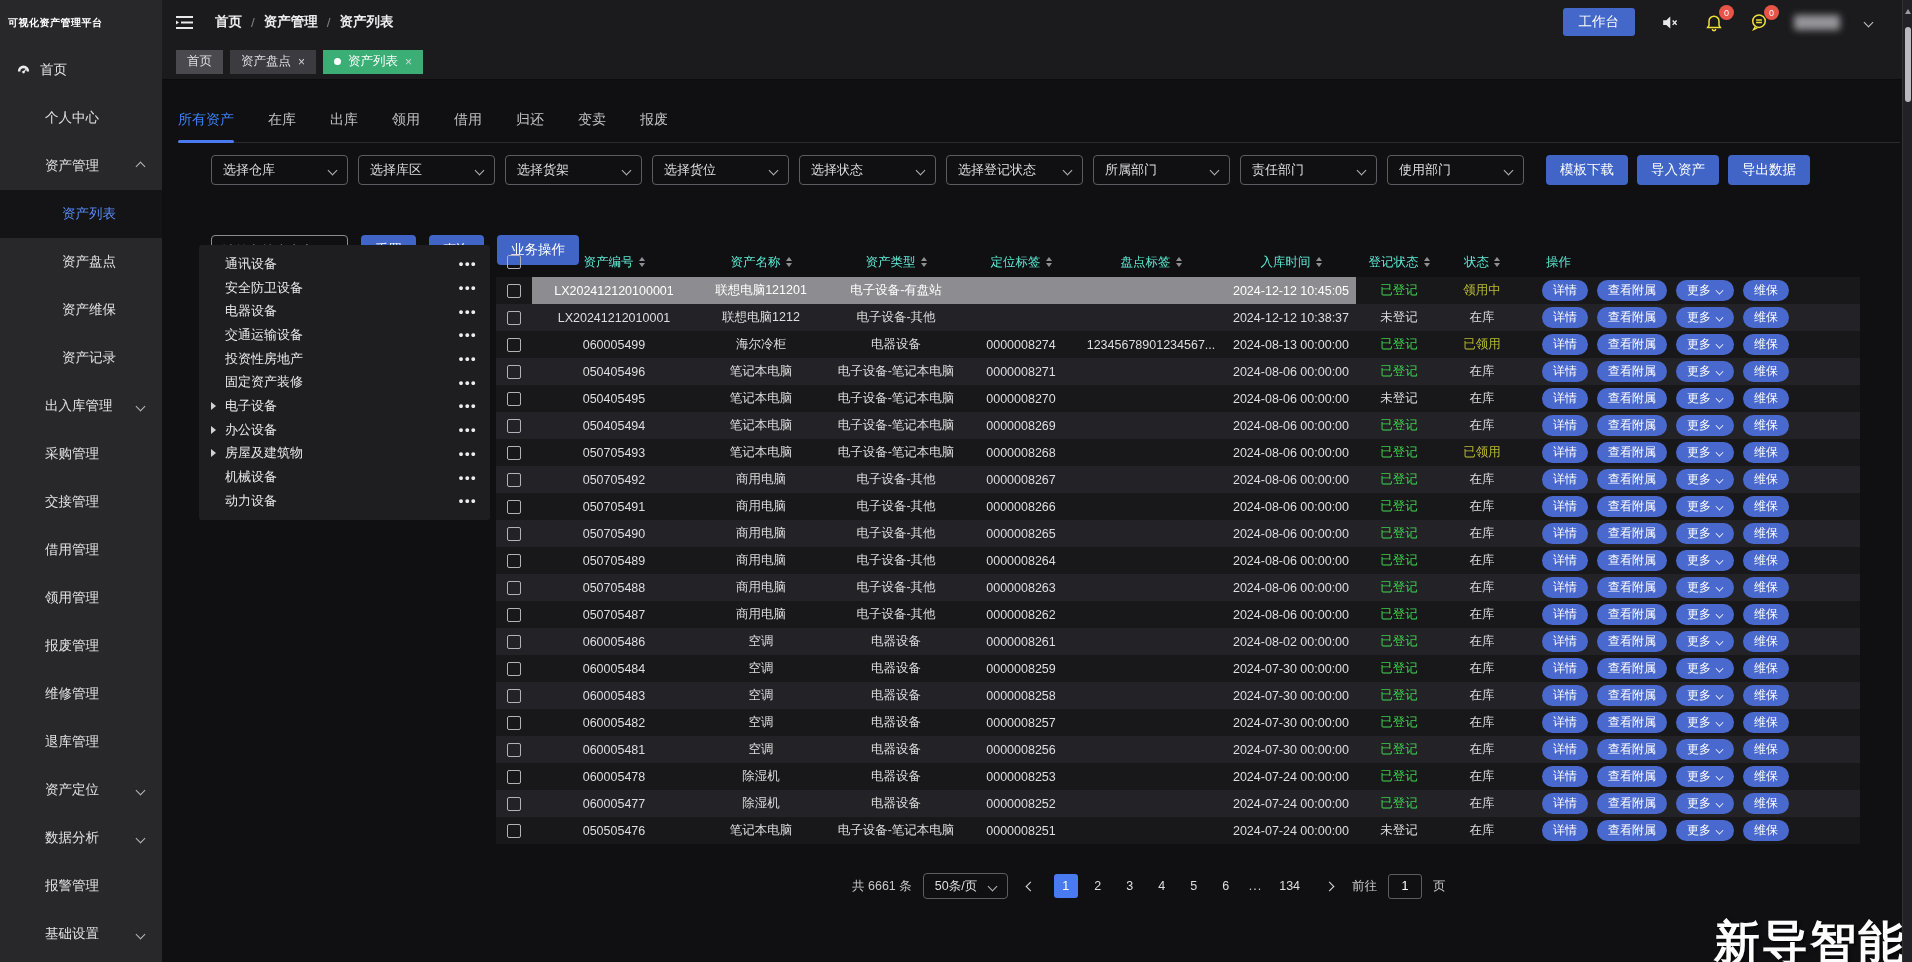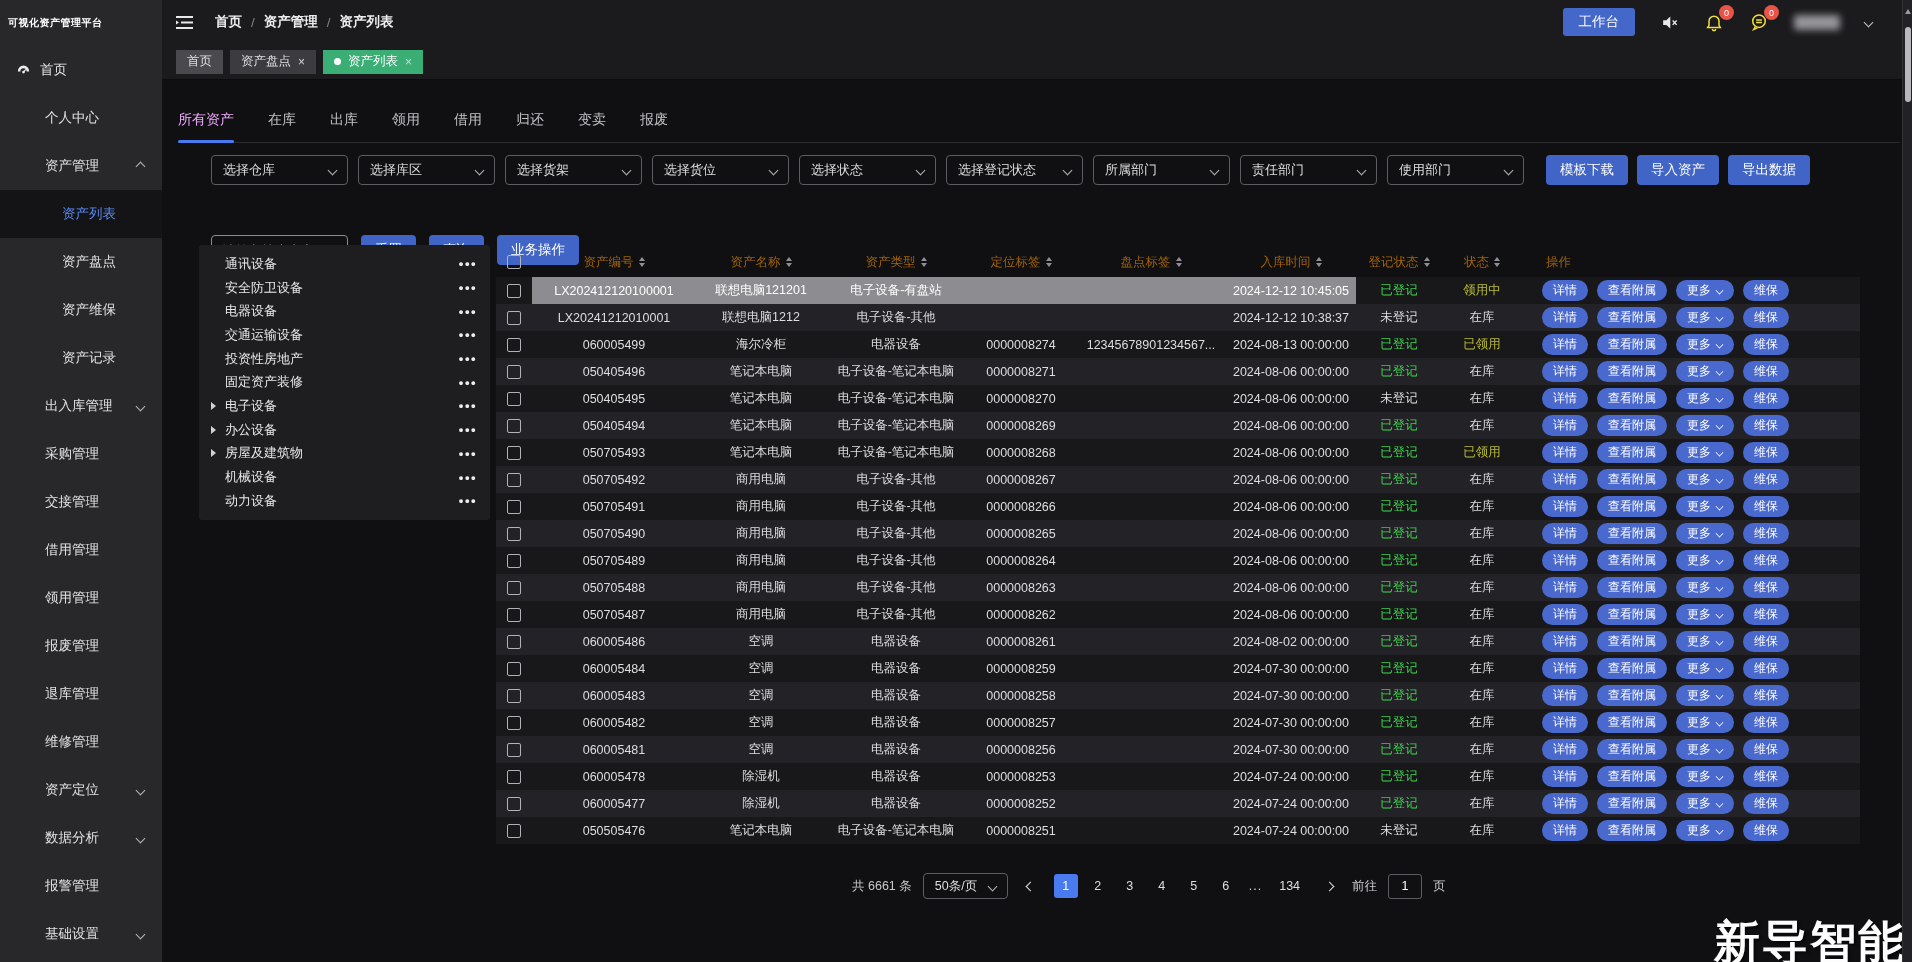--- a/index.html
+++ b/index.html
@@ -39,21 +39,21 @@
   .chip.first{background:#4a4a4e;}
   .chip.active{background:#3bae76;color:#fff;}
   .chip .dot{width:7px;height:7px;border-radius:50%;background:#fff;display:inline-block;}
   .chip .x{font-size:12px;color:#d6d6da;line-height:1;}
 
   
   .panel{position:absolute;left:162px;right:0;top:81px;bottom:0;background:#101013;overflow:hidden;}
 
   .stabs{position:absolute;left:16px;right:12px;top:30px;display:flex;gap:34px;border-bottom:1px solid #2b2b2f;padding-bottom:13px;}
   .stab{font-size:14px;color:#c2c2c6;cursor:pointer;position:relative;}
-  .stab.active{color:#f0abfc;}
+  .stab.active{color:#3b82f6;}
   .stab.active::after{content:"";position:absolute;left:0;right:0;bottom:-14px;height:3px;background:#4a7af0;border-radius:2px;}
 
   .frow1{position:absolute;left:49px;top:74px;display:flex;gap:10px;align-items:center;}
   .frow2{position:absolute;left:49px;top:114px;display:flex;gap:13px;align-items:center;margin-top:40px;}
   .selbox{width:137px;height:30px;border:1px solid #5c5c62;border-radius:4px;display:flex;align-items:center;
     justify-content:space-between;padding:0 11px;font-size:13px;color:#dfdfe2;cursor:pointer;background:transparent;}
   .selbox .chev{color:#b4b4b8;}
   .tools{display:flex;gap:9px;margin-left:12px;}
   .btn-blue{background:#4165c6;color:#fff;border:none;border-radius:4px;height:30px;padding:0 14px;font-size:13.5px;
     cursor:pointer;font-family:inherit;}
@@ -64,21 +64,21 @@
   
   .tree{position:absolute;left:37px;top:164px;width:291px;background:#1e1e21;border-radius:3px;padding:7px 0;}
   .tree-item{height:23.7px;display:flex;align-items:center;font-size:13px;color:#e8e8ea;padding-left:26px;position:relative;cursor:pointer;}
   .tree-item .caret{position:absolute;left:12px;width:0;height:0;border-top:4px solid transparent;
     border-bottom:4px solid transparent;border-left:5.5px solid #d2d2d6;}
   .tree-item .dots{position:absolute;right:13px;font-size:13px;letter-spacing:1.5px;color:#ececf0;font-weight:bold;cursor:pointer;}
 
   
   .table{position:absolute;left:334px;top:166px;width:1364px;--cols:36px 164px 130px 140px 110px 150px 130px 86px 80px 338px;}
   .thead,.tr{display:grid;grid-template-columns:var(--cols);align-items:center;}
-  .thead{height:30px;color:#a16207;font-size:12.5px;}
+  .thead{height:30px;color:#5eead4;font-size:12.5px;}
   .th{display:flex;align-items:center;justify-content:center;gap:5px;}
   .th.op{justify-content:flex-start;padding-left:24px;}
   .sort{display:inline-flex;flex-direction:column;gap:2.5px;}
   .tri-up{width:0;height:0;border-left:3.5px solid transparent;border-right:3.5px solid transparent;border-bottom:4.5px solid #8f8f95;}
   .tri-down{width:0;height:0;border-left:3.5px solid transparent;border-right:3.5px solid transparent;border-top:4.5px solid #8f8f95;}
   .tr{height:27px;font-size:12.5px;color:#dedee1;}
   .tr.odd{background:#18181b;}
   .tr.even{background:#232327;}
   .td{text-align:center;overflow:hidden;white-space:nowrap;text-overflow:ellipsis;height:100%;display:flex;
     align-items:center;justify-content:center;}
@@ -165,24 +165,24 @@
       <div class="side-item lvl1">
         <span class="side-label">借用管理</span>
       </div>
       <div class="side-item lvl1">
         <span class="side-label">领用管理</span>
       </div>
       <div class="side-item lvl1">
         <span class="side-label">报废管理</span>
       </div>
       <div class="side-item lvl1">
+        <span class="side-label">维修管理</span>
+      </div>
+      <div class="side-item lvl1">
         <span class="side-label">退库管理</span>
-      </div>
-      <div class="side-item lvl1">
-        <span class="side-label">维修管理</span>
       </div>
       <div class="side-item lvl1">
         <span class="side-label">资产定位</span>
         <span class="chev "></span>
       </div>
       <div class="side-item lvl1">
         <span class="side-label">数据分析</span>
         <span class="chev "></span>
       </div>
       <div class="side-item lvl1">

